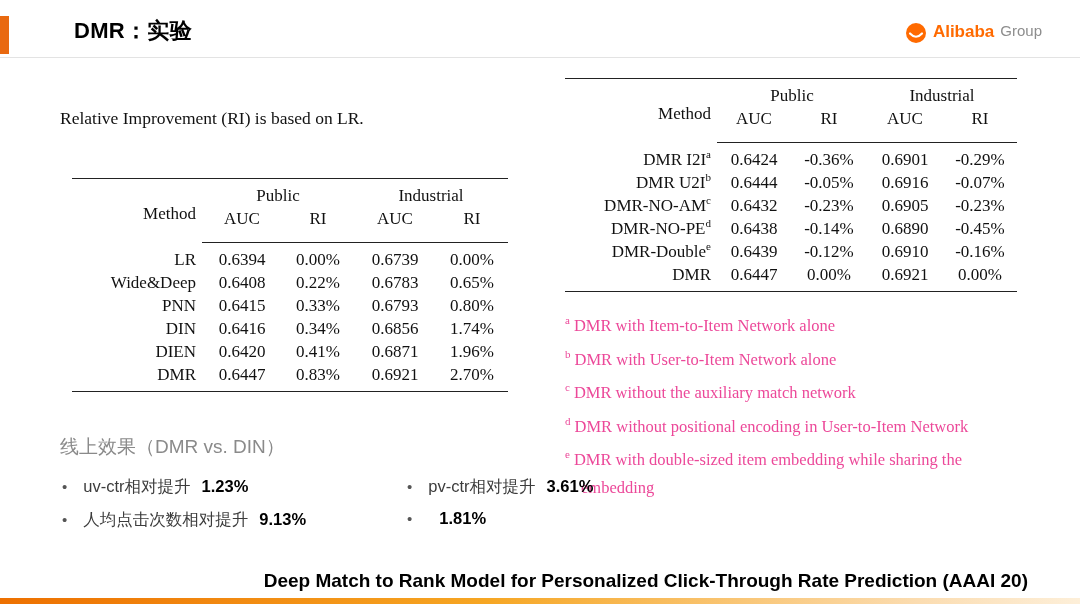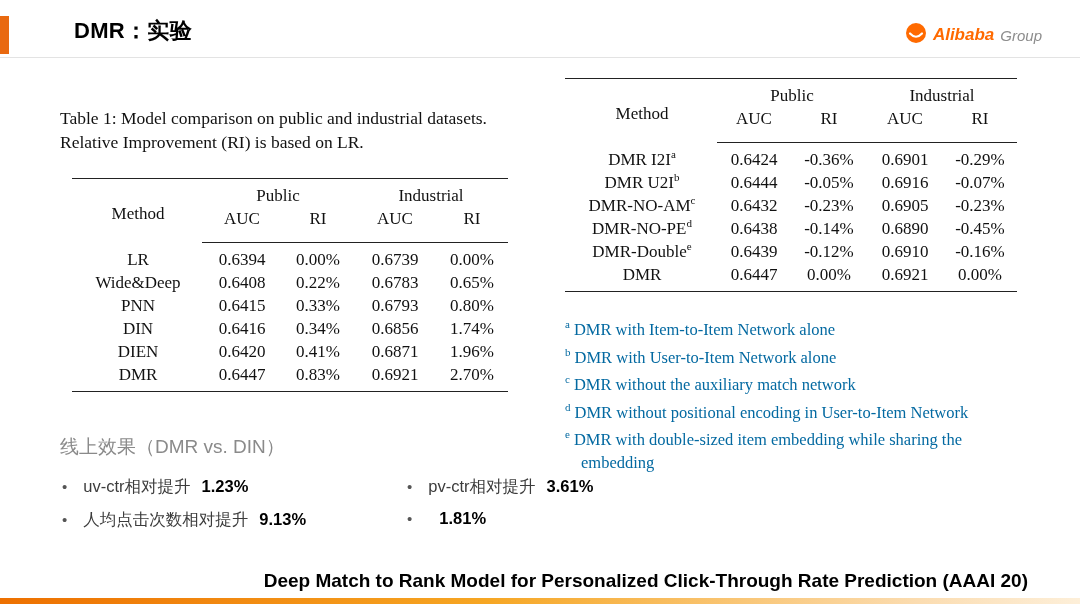--- a/index.html
+++ b/index.html
@@ -6,40 +6,40 @@
   html,body { background:#888; }
   .slide {
     position:relative; width:1080px; height:604px; margin:0 auto;
     background:#ffffff; overflow:hidden;
     font-family:"Liberation Sans","DejaVu Sans",sans-serif; color:#111;
   }
   
   .accent-bar { position:absolute; left:0; top:16px; width:9px; height:38px; background:#E96910; }
   .page-title { position:absolute; left:74px; top:16px; font-size:22px; font-weight:700; color:#000; letter-spacing:.3px; }
   .header-rule { position:absolute; left:0; top:57px; width:1080px; height:1px; background:#e3e3e3; }
-  .logo { position:absolute; right:38px; top:22px; display:flex; align-items:center; gap:6px;font-style:italic; }
+  .logo { position:absolute; right:38px; top:22px; display:flex; gap:6px; }
   .logo-alibaba { font-size:17px; font-weight:700; color:#FF6A00; }
   .logo-group { font-size:15px; font-weight:400; color:#8d8d8d; }
   .table1-caption { position:absolute; left:60px; top:106px; width:500px; font-family:"Liberation Serif","DejaVu Serif",serif; font-size:17.5px; line-height:24px; color:#111; }
   .paper-table { border-collapse:collapse; border-top:1.6px solid #222; border-bottom:1.6px solid #222; font-family:"Liberation Serif","DejaVu Serif",serif; font-size:17px; color:#111; }
   .paper-table th, .paper-table td { font-weight:400; line-height:23px; padding:0 6px; text-align:center; white-space:nowrap; }
-  .paper-table th.method-h, .paper-table td.method-c { text-align:center; padding-left:8px; }
+  .paper-table th.method-h, .paper-table td.method-c { text-align:right; padding-left:8px; }
   .paper-table thead tr:first-child th { padding-top:5px; }
   .paper-table thead tr:last-child th { border-bottom:1.4px solid #222; padding-bottom:12px;font-family:Liberation Serif, serif; }
   .paper-table tbody tr:first-child td { padding-top:5px;margin-top:48px; }
   .paper-table tbody tr:last-child td { padding-bottom:5px; }
   .t1 { position:absolute; left:72px; top:178px; }
   .t1 th.method-h, .t1 td.method-c { width:130px; }
   .t1 .c1 { width:80px; } .t1 .c2 { width:72px; } .t1 .c3 { width:82px; } .t1 .c4 { width:72px; }
   .t2-wrap { position:absolute; left:565px; top:78px; width:452px; }
   .t2 th.method-h, .t2 td.method-c { width:152px; }
   .t2 .c1 { width:74px; } .t2 .c2 { width:76px; } .t2 .c3 { width:76px; } .t2 .c4 { width:74px; }
   .paper-table sup { font-size:11px; line-height:0; }
   
-  .footnotes { margin-top:21px; font-family:"Liberation Serif","DejaVu Serif",serif; font-size:16.5px; line-height:23px; color:#0369a1; }
+  .footnotes { margin-top:14px; font-family:"Liberation Serif","DejaVu Serif",serif; font-size:16.5px; line-height:28px; color:#ec4899; }
   .fn { padding-left:16px; text-indent:-16px; margin-bottom:0; }
   .fn sup { font-size:11px; margin-right:4px; }
   
   .online-title { position:absolute; left:60px; top:434px; font-size:19px; color:#8a8a8a;text-align:center; }
   .bullets { position:absolute; left:62px; top:476px; width:660px; display:grid; grid-template-columns:345px auto; row-gap:11px; font-size:16.5px; color:#3c3c3c; }
   .bullet { display:flex; align-items:baseline; }
   .dot { color:#555; margin-right:16px; font-size:15px; }
   .b-value { color:#000000; font-weight:700; margin-left:11px; }
   
   .footer-citation { position:absolute; right:52px; top:570px; font-size:19px; font-weight:700; color:#000; white-space:nowrap;margin-left:8px; }
@@ -58,21 +58,20 @@
       <svg width="22" height="22" viewBox="0 0 22 22">
         <circle cx="11" cy="11" r="10" fill="#FF6A00"></circle>
         <path d="M5 11.5 q6 6.5 12 0" stroke="#ffffff" stroke-width="2.2" fill="none" stroke-linecap="round"></path>
       </svg>
     </span>
     <span class="logo-alibaba">Alibaba</span>
     <span class="logo-group">Group</span>
   </div>
 
   <div class="table1-caption">
-    <div>Table 1: Model comparison on public and industrial datasets.</div>
     <div>Relative Improvement (RI) is based on LR.</div>
   </div>
 
   <table class="paper-table t1">
     <thead>
       <tr>
         <th class="method-h" rowspan="2">Method</th>
         <th colspan="2">Public</th>
         <th colspan="2">Industrial</th>
       </tr>

